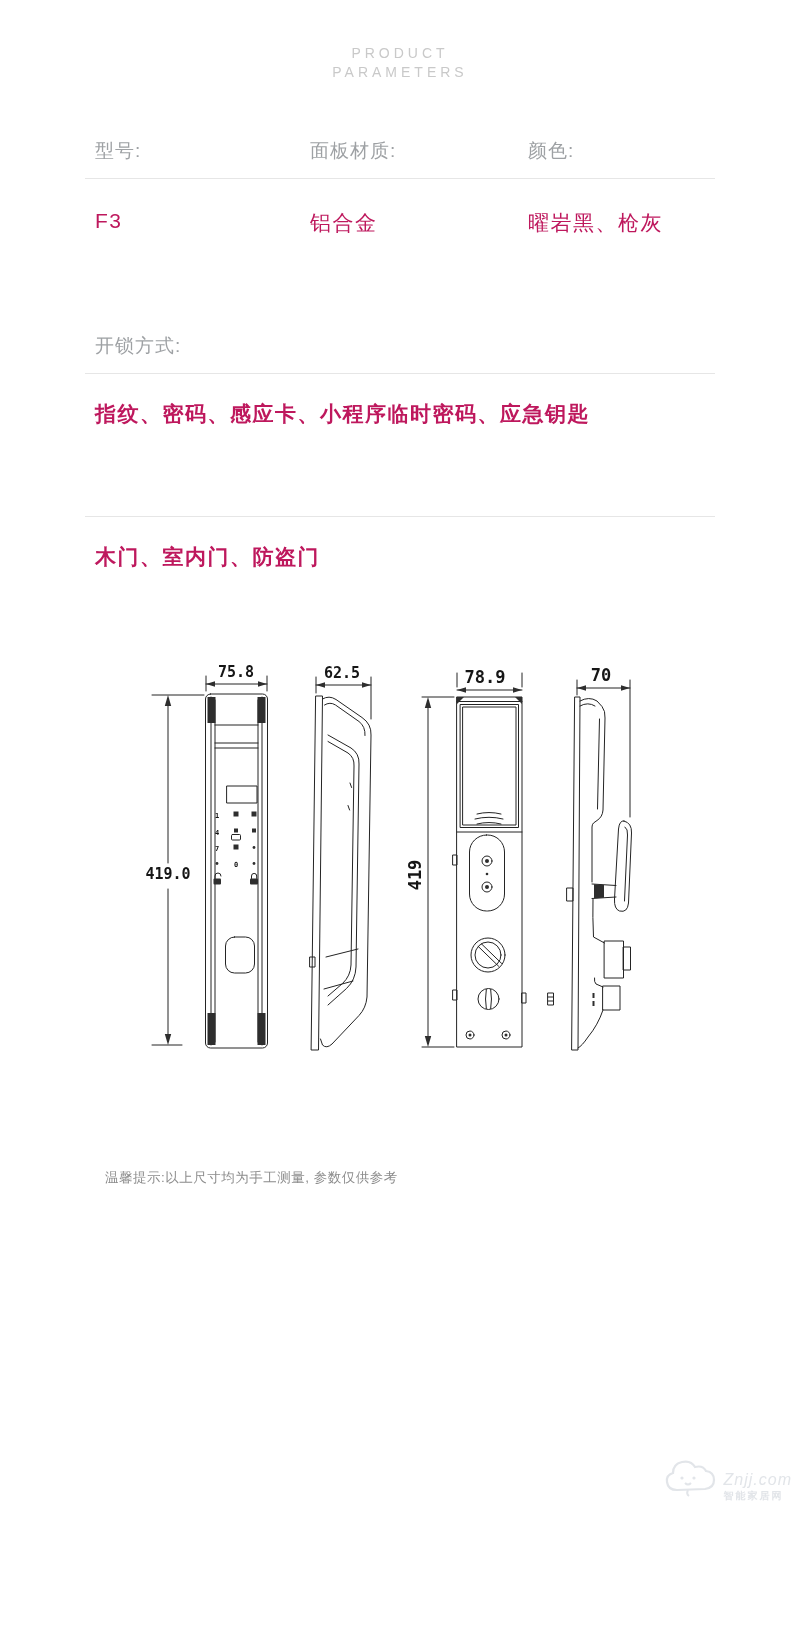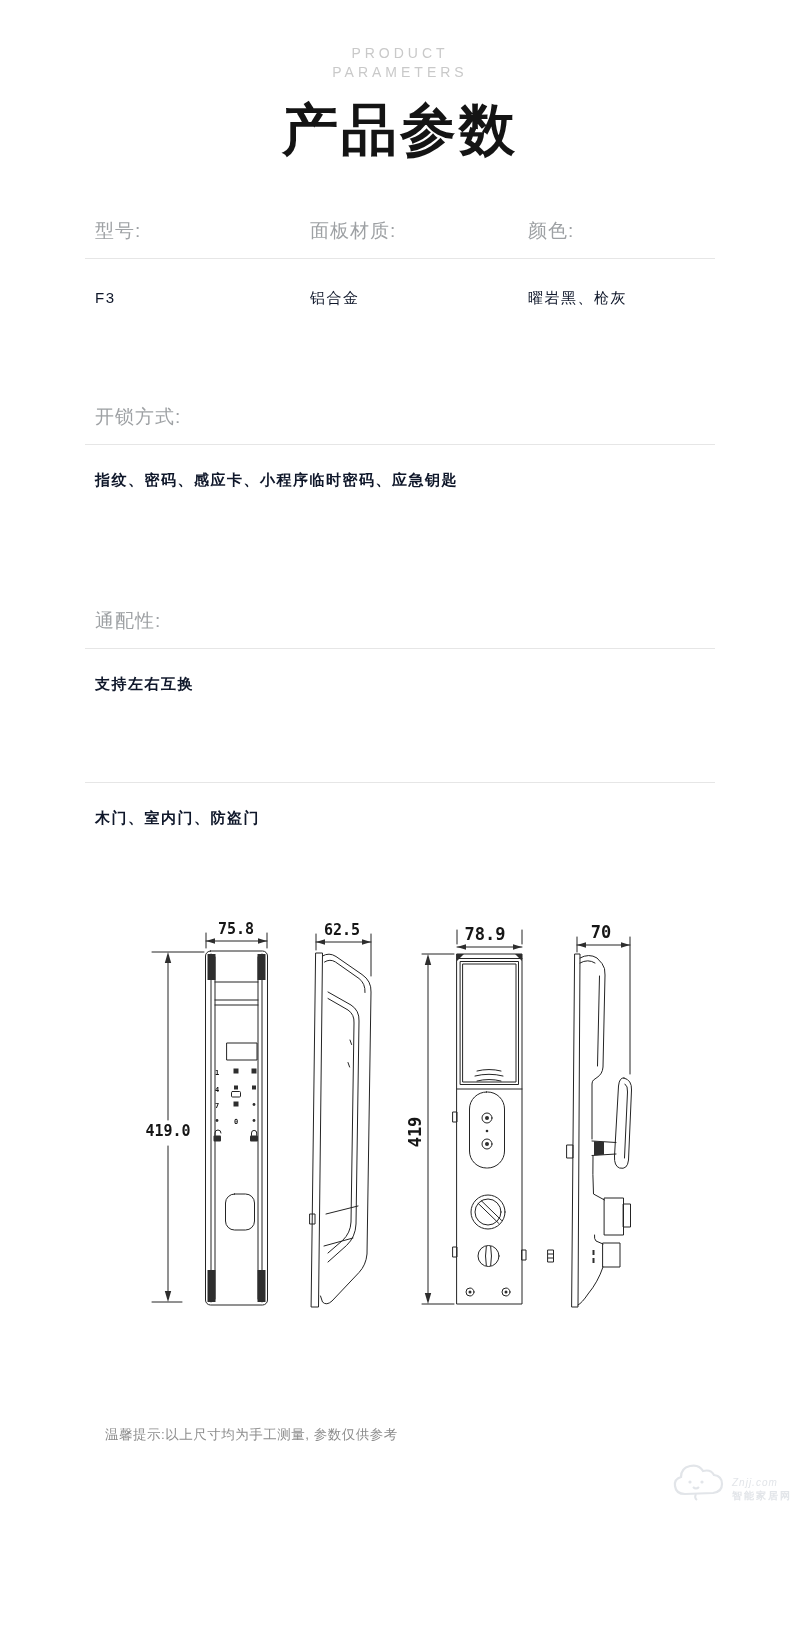--- a/index.html
+++ b/index.html
@@ -13,51 +13,50 @@
   .page-title{margin-top:16px;text-align:center;font-size:56px;font-weight:900;
     color:#141414;letter-spacing:3px;line-height:1.15;}
   
   .spec-wrap{margin:0 85px;}
   .spec-table{margin-top:56px;}
   .cols{display:grid;grid-template-columns:215px 218px 1fr;}
   .spec-label{font-size:19px;color:#9ea1a4;padding-left:10px;letter-spacing:1px;}
   .labels-row{padding-bottom:14px;}
   .hair{border-bottom:1px solid #e6e6e6;}
   .values-row{padding-top:30px;}
-  .spec-value{font-size:15px;color:#0f172a;padding-left:10px;letter-spacing:1.5px;}
+  .spec-value{font-size:21px;color:#be185d;padding-left:10px;letter-spacing:1.5px;}
   .spec-section .spec-label{display:block;padding-bottom:14px;}
   .spec-section .spec-value{display:block;padding-top:26px;font-weight:bold;}
   .s1{margin-top:96px;} .s2{margin-top:118px;} .s3{margin-top:88px;}
   
   .drawings{display:block;margin:56px 0 0 70px;}
   .ln{stroke:#242424;stroke-width:1;fill:none;stroke-linecap:round;stroke-linejoin:round;}
   .fl{fill:#2e2e2e;stroke:none;}
   .dim{font-family:"DejaVu Sans Mono","Liberation Mono",monospace;font-weight:bold;fill:#161616;}
   .dim-s{font-size:15px;} .dim-l{font-size:17px;}
   .kp{font-family:"DejaVu Sans Mono","Liberation Mono",monospace;font-weight:bold;
     font-size:7px;fill:#111;text-anchor:middle;}
   
   .note{margin:112px 0 0 105px;font-size:13.5px;color:#8c8c8c;letter-spacing:0.5px;}
   
   .watermark{position:absolute;right:8px;bottom:10px;display:flex;align-items:center;
     gap:6px;color:#e2e5e9;}
   .wm-text{display:flex;flex-direction:column;line-height:1.25;}
-  .wm-site{font-size:10px;font-style:italic;letter-spacing:1px;margin-top:17px;}
+  .wm-site{font-size:16px;font-style:italic;letter-spacing:1px;margin-top:17px;}
   .wm-name{font-size:10px;font-weight:bold;letter-spacing:2px;}
 </style>
 </head>
 <body>
 
 <div class="page">
 
   <div class="eyebrow">
     <div>PRODUCT</div>
     <div>PARAMETERS</div>
   </div>
-  <h1 class="page-title">产品参数</h1>
 
   <section class="spec-wrap spec-table">
     <div class="cols labels-row">
       <span class="spec-label">型号:</span>
       <span class="spec-label">面板材质:</span>
       <span class="spec-label">颜色:</span>
     </div>
     <div class="hair"></div>
     <div class="cols values-row">
       <span class="spec-value">F3</span>
@@ -65,25 +64,20 @@
       <span class="spec-value">曜岩黑、枪灰</span>
     </div>
   </section>
 
   <section class="spec-wrap spec-section s1">
     <span class="spec-label">开锁方式:</span>
     <div class="hair"></div>
     <span class="spec-value">指纹、密码、感应卡、小程序临时密码、应急钥匙</span>
   </section>
 
-  <section class="spec-wrap spec-section s2">
-    <span class="spec-label">通配性:</span>
-    <div class="hair"></div>
-    <span class="spec-value">支持左右互换</span>
-  </section>
 
   <section class="spec-wrap spec-section s3">
     <div class="hair"></div>
     <span class="spec-value">木门、室内门、防盗门</span>
   </section>
 
   <svg class="drawings" width="660" height="430" viewBox="0 0 660 430">
 
     <g>
       <path class="ln" d="M82,68 H134 M82,418 H112"></path>

